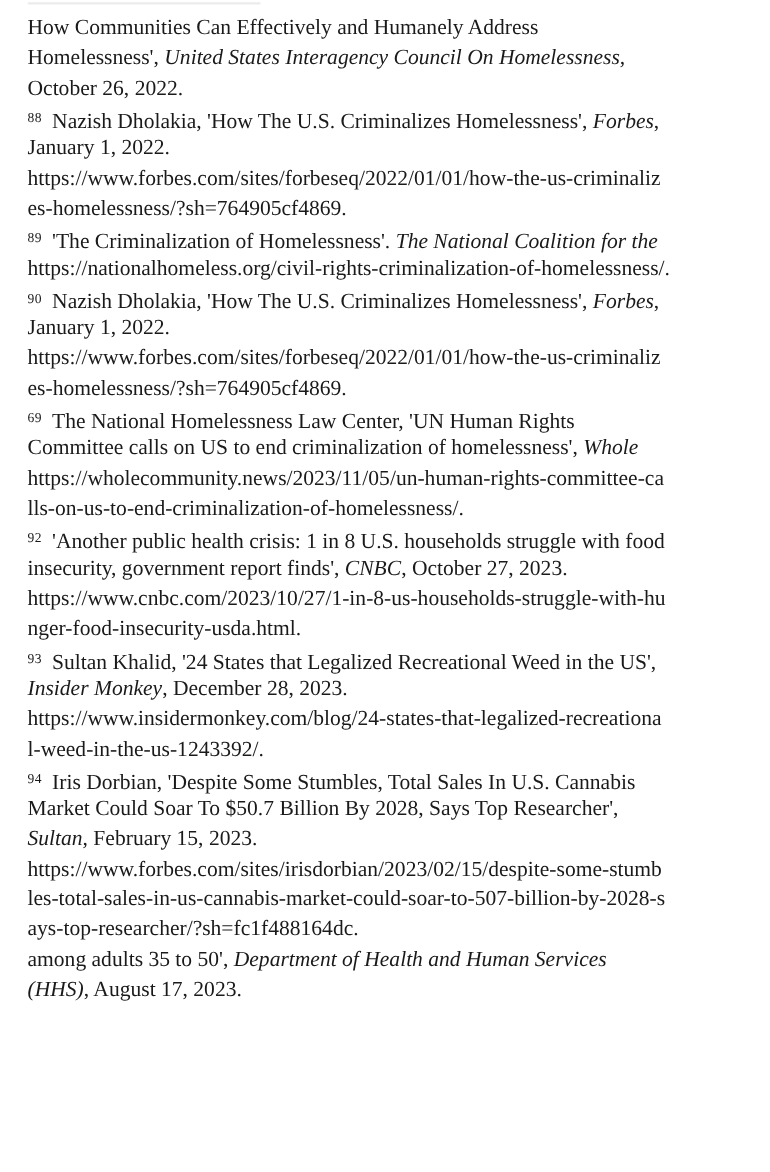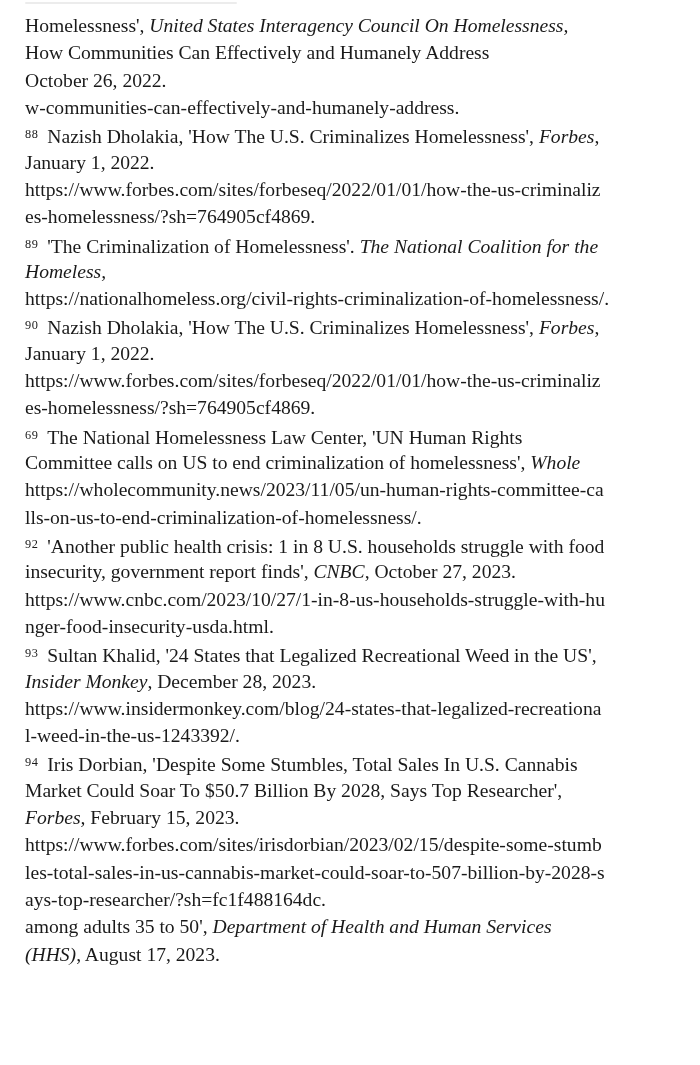--- a/index.html
+++ b/index.html
@@ -46,49 +46,47 @@
     font-style: italic;
   }
 </style>
 </head>
 <body>
 
 <div class="artifact-line"></div>
 
 <div class="doc">
   <div id="endnotes-text" style="color: rgb(26, 26, 26);">
+      <div class="line"><span class="">How Communities Can Effectively and Humanely Address</span></div>
       <div class="line"><span class="">Homelessness', </span><span class="it">United States Interagency Council On Homelessness,</span></div>
-      <div class="line"><span class="">How Communities Can Effectively and Humanely Address</span></div>
       <div class="line"><span class="">October 26, 2022.</span></div>
-      <div class="line"><span class="">w-communities-can-effectively-and-humanely-address.</span></div>
       <div class="line"><span class="fn-num">88</span><span class="">Nazish Dholakia, 'How The U.S. Criminalizes Homelessness', </span><span class="it">Forbes</span><span class="">,</span></div>
       <div class="line"><span class="">January 1, 2022.</span></div>
       <div class="line"><span class="">https://www.forbes.com/sites/forbeseq/2022/01/01/how-the-us-criminaliz</span></div>
       <div class="line"><span class="">es-homelessness/?sh=764905cf4869.</span></div>
       <div class="line"><span class="fn-num">89</span><span class="">'The Criminalization of Homelessness'. </span><span class="it">The National Coalition for the</span></div>
-      <div class="line"><span class="it">Homeless,</span></div>
       <div class="line"><span class="">https://nationalhomeless.org/civil-rights-criminalization-of-homelessness/.</span></div>
       <div class="line"><span class="fn-num">90</span><span class="">Nazish Dholakia, 'How The U.S. Criminalizes Homelessness', </span><span class="it">Forbes</span><span class="">,</span></div>
       <div class="line"><span class="">January 1, 2022.</span></div>
       <div class="line"><span class="">https://www.forbes.com/sites/forbeseq/2022/01/01/how-the-us-criminaliz</span></div>
       <div class="line"><span class="">es-homelessness/?sh=764905cf4869.</span></div>
       <div class="line"><span class="fn-num">69</span><span class="">The National Homelessness Law Center, 'UN Human Rights</span></div>
       <div class="line"><span class="">Committee calls on US to end criminalization of homelessness', </span><span class="it">Whole</span></div>
       <div class="line"><span class="">https://wholecommunity.news/2023/11/05/un-human-rights-committee-ca</span></div>
       <div class="line"><span class="">lls-on-us-to-end-criminalization-of-homelessness/.</span></div>
       <div class="line"><span class="fn-num">92</span><span class="">'Another public health crisis: 1 in 8 U.S. households struggle with food</span></div>
       <div class="line"><span class="">insecurity, government report finds', </span><span class="it">CNBC</span><span class="">, October 27, 2023.</span></div>
       <div class="line"><span class="">https://www.cnbc.com/2023/10/27/1-in-8-us-households-struggle-with-hu</span></div>
       <div class="line"><span class="">nger-food-insecurity-usda.html.</span></div>
       <div class="line"><span class="fn-num">93</span><span class="">Sultan Khalid, '24 States that Legalized Recreational Weed in the US',</span></div>
       <div class="line"><span class="it">Insider Monkey</span><span class="">, December 28, 2023.</span></div>
       <div class="line"><span class="">https://www.insidermonkey.com/blog/24-states-that-legalized-recreationa</span></div>
       <div class="line"><span class="">l-weed-in-the-us-1243392/.</span></div>
       <div class="line"><span class="fn-num">94</span><span class="">Iris Dorbian, 'Despite Some Stumbles, Total Sales In U.S. Cannabis</span></div>
       <div class="line"><span class="">Market Could Soar To $50.7 Billion By 2028, Says Top Researcher',</span></div>
-      <div class="line"><span class="it">Forbes,</span><span class=""> February 15, 2023.</span></div>
+      <div class="line"><span class="it">Sultan,</span><span class=""> February 15, 2023.</span></div>
       <div class="line"><span class="">https://www.forbes.com/sites/irisdorbian/2023/02/15/despite-some-stumb</span></div>
       <div class="line"><span class="">les-total-sales-in-us-cannabis-market-could-soar-to-507-billion-by-2028-s</span></div>
       <div class="line"><span class="">ays-top-researcher/?sh=fc1f488164dc.</span></div>
       <div class="line"><span class="">among adults 35 to 50', </span><span class="it">Department of Health and Human Services</span></div>
       <div class="line"><span class="it">(HHS)</span><span class="">, August 17, 2023.</span></div>
     </div>
 </div>
 
 </body></html>

